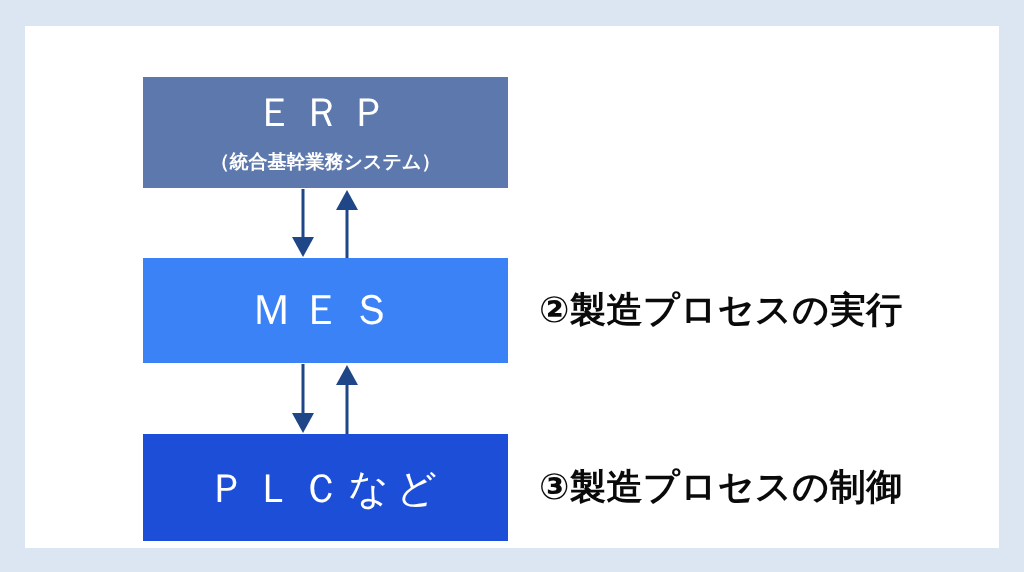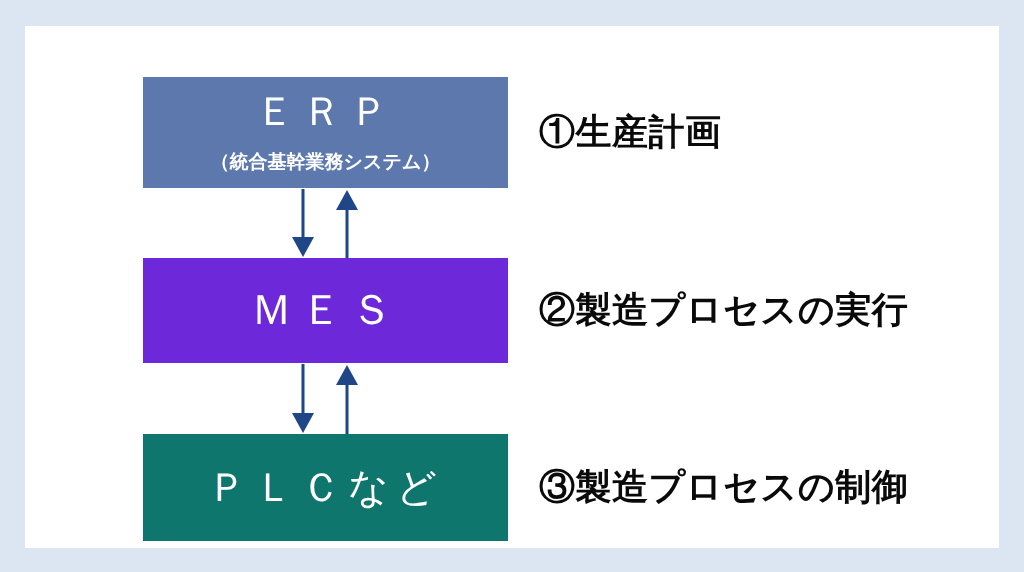--- a/index.html
+++ b/index.html
@@ -2,39 +2,39 @@
 <html><head>
 <meta charset="utf-8">
 <style>
   html,body{margin:0;padding:0;}
   body{
     width:1024px;height:572px;
     background:#dce6f2;
     font-family:"DejaVu Sans","Liberation Sans",sans-serif;
     overflow:hidden;
   }
-  #canvas{position:relative;width:905px;height:572px;font-family:Liberation Serif, serif;}
+  #canvas{position:relative;width:905px;height:572px;}
 
   .panel{
     position:absolute;left:25px;top:26px;
     width:974px;height:522px;
     background:#ffffff;
   }
 
   
   .box{
     position:absolute;left:118px;width:365px;
     display:flex;flex-direction:column;
     align-items:center;justify-content:center;
     color:#ffffff;
     box-sizing:border-box;
   }
   .box-erp{top:51px;height:111px;background:#5c78ad;}
-  .box-mes{top:232px;height:105px;background:#6d28d9;}
-  .box-plc{top:408px;height:107px;background:#0f766e;}
+  .box-mes{top:232px;height:105px;background:#3b82f6;}
+  .box-plc{top:408px;height:107px;background:#1d4ed8;}
 
   .box-title{
     font-size:40px;font-weight:400;
     letter-spacing:7px;
     line-height:1.05;
     white-space:nowrap;
   }
   .box-title-mes{font-size:42px;letter-spacing:8px;}
   .box-sub{
     font-size:19px;font-weight:700;
@@ -104,18 +104,17 @@
       <svg width="26" height="70" viewBox="0 0 26 70">
         <rect x="11.5" y="19" width="3" height="51" fill="#1f4788"></rect>
         <polygon points="2,21 24,21 13,1" fill="#1f4788"></polygon>
       </svg>
     </div>
 
     <div class="box box-plc">
       <div class="box-title">ＰＬＣなど</div>
     </div>
 
-    <div class="step-label step-1">①生産計画</div>
     <div class="step-label step-2">②製造プロセスの実行</div>
     <div class="step-label step-3">③製造プロセスの制御</div>
 
   </div>
 </div>
 
 </body></html>

